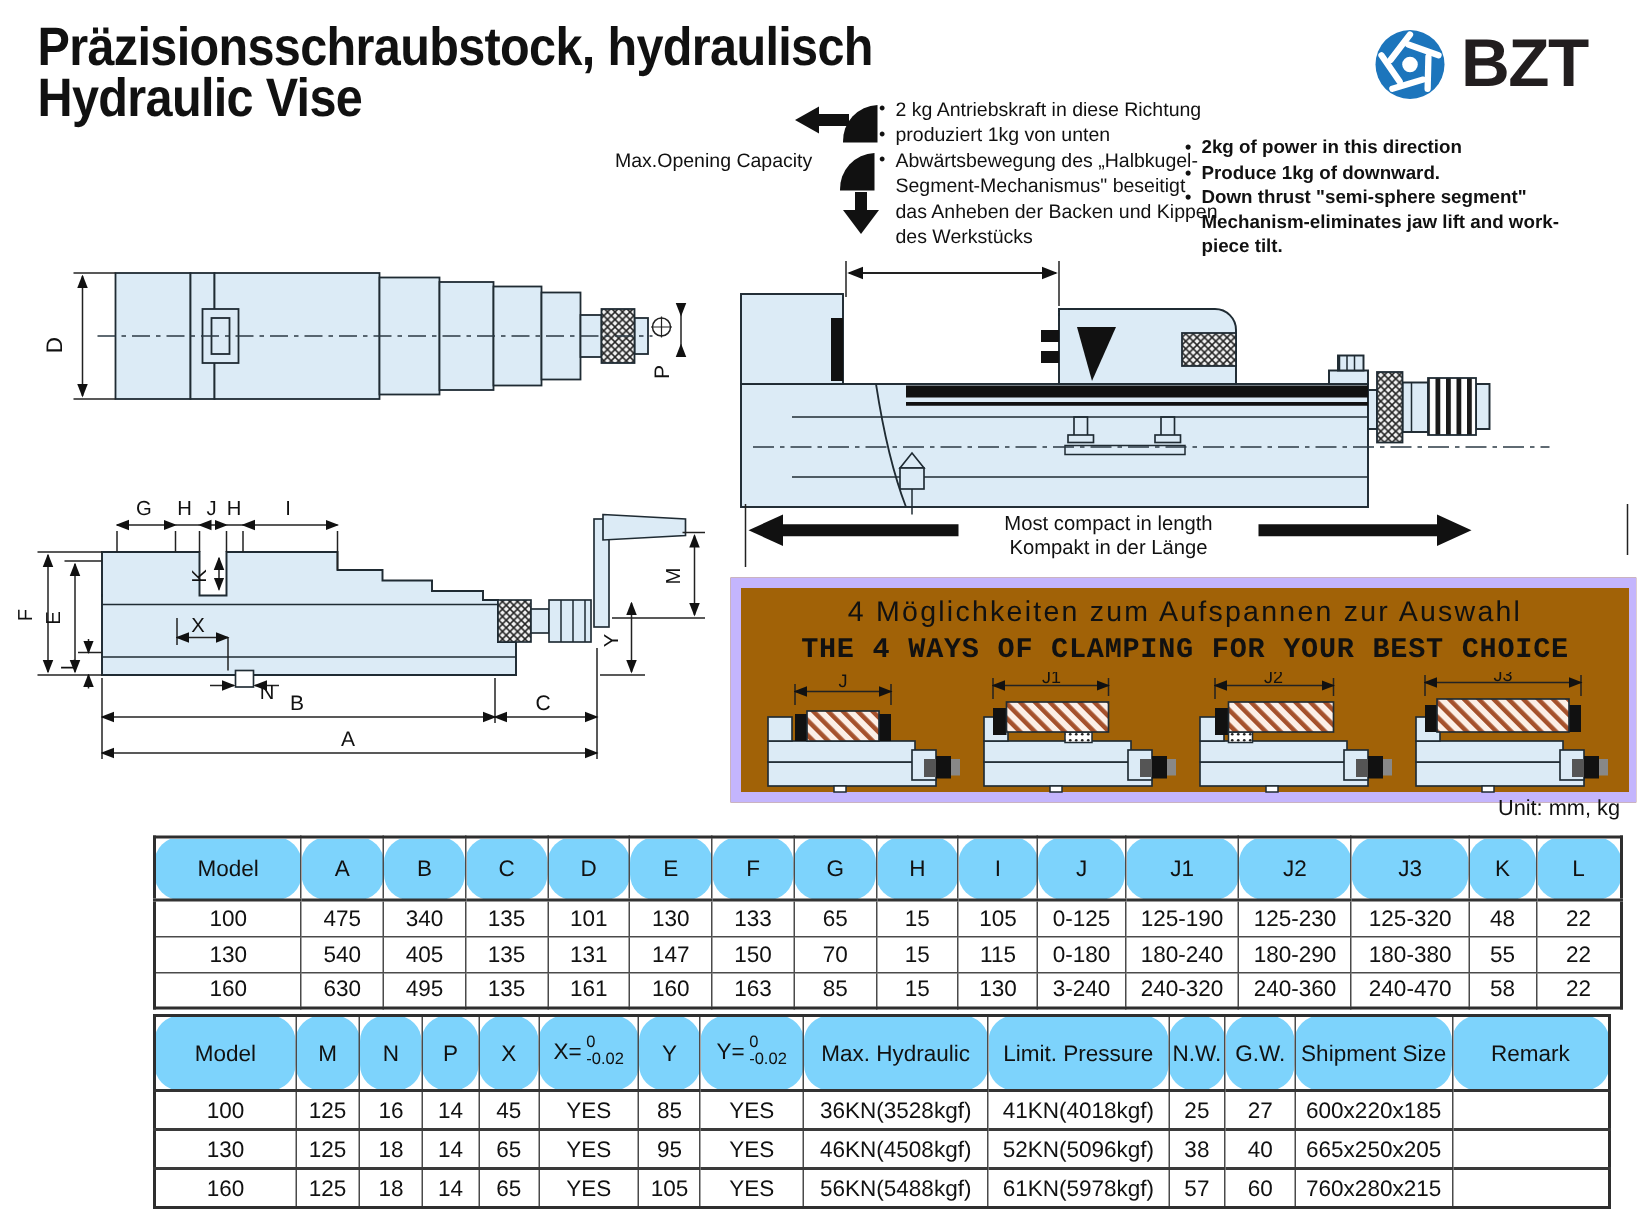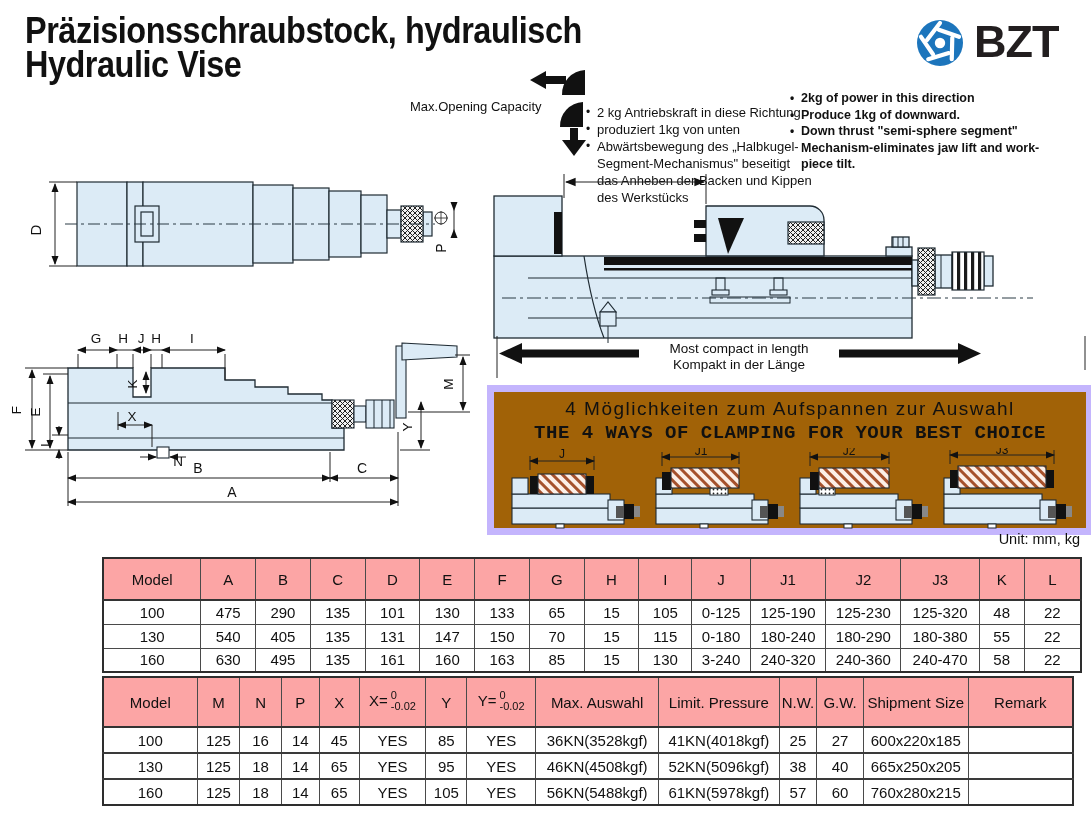--- a/index.html
+++ b/index.html
@@ -24,21 +24,21 @@
   .clamp-t1{font-size:19px;letter-spacing:1.5px;text-align:center;white-space:nowrap;}
   .clamp-t2{font-size:19px;font-weight:700;letter-spacing:.5px;text-align:center;white-space:nowrap;}
   .minis{display:flex;justify-content:space-between;padding:0 10px;}
   
   .unit{font-size:14.5px;text-align:right;}
   
   table{border-collapse:collapse;table-layout:fixed;width:100%;}
   .dtable{position:absolute;}
   th,td{border:1px solid #4a4a4a;text-align:center;font-weight:400;font-size:15px;
         padding:0 2px;overflow:hidden;white-space:nowrap;}
-  thead th{background:#fca5a5;border-bottom:2px solid #333;}
+  thead th{background:#7dd3fc;border-bottom:2px solid #333;border-radius:17px;}
   table{border:2px solid #2e2e2e;}
   #table1 thead tr{height:42px;}
   #table1 tbody tr{height:24px;}
   #table2 thead tr{height:50px;}
   #table2 tbody tr{height:26px;}
   #table2 tbody td{border-top:2px solid #3a3a3a;}
   .tol{display:inline-flex;flex-direction:column;font-size:11px;line-height:11px;
        text-align:left;vertical-align:middle;margin-left:3px;position:relative;top:-1px;}
   svg text{font-family:"Liberation Sans",sans-serif;fill:#111;}
 </style>
@@ -105,21 +105,21 @@
 
   <svg class="abs" style="left:528px;top:66px;" width="58" height="94" viewBox="0 0 58 94">
     <polygon points="2,14 18,5 18,10 38,10 38,18 18,18 18,23" fill="#111"></polygon>
     <path transform="translate(34,4)" d="M23,0 A24,24 0 0 0 0,25 L23,25 Z" fill="#111"></path>
     <path transform="translate(32,36)" d="M23,0 A24,24 0 0 0 0,25 L23,25 Z" fill="#111"></path>
     <polygon transform="translate(38,62)" points="4,0 12,0 12,12 20,12 8,28 -4,12 4,12" fill="#111"></polygon>
   </svg>
 
   <div class="abs maxcap" style="left:410px;top:99px;text-align:center;">Max.Opening Capacity</div>
 
-  <div class="abs blist" style="left:586px;top:64px;width:228px;margin-top:40px;">
+  <div class="abs blist" style="left:586px;top:64px;width:228px;">
     <div class="bi">2 kg Antriebskraft in diese Richtung</div>
     <div class="bi">produziert 1kg von unten</div>
     <div class="bi">Abwärtsbewegung des „Halbkugel-Segment-Mechanismus" beseitigt das Anheben der Backen und Kippen des Werkstücks</div>
   </div>
 
   <div class="abs blist blist-en" style="left:790px;top:90px;width:268px;font-weight:bold;">
     <div class="bi">2kg of power in this direction</div>
     <div class="bi">Produce 1kg of downward.</div>
     <div class="bi">Down thrust "semi-sphere segment" Mechanism-eliminates jaw lift and work-piece tilt.</div>
   </div>
@@ -416,21 +416,21 @@
           <th>J2</th>
           <th>J3</th>
           <th>K</th>
           <th>L</th>
         </tr>
       </thead>
       <tbody>
         <tr>
           <td>100</td>
           <td>475</td>
-          <td>290</td>
+          <td>340</td>
           <td>135</td>
           <td>101</td>
           <td>130</td>
           <td>133</td>
           <td>65</td>
           <td>15</td>
           <td>105</td>
           <td>0-125</td>
           <td>125-190</td>
           <td>125-230</td>
@@ -503,21 +503,21 @@
           <th>X</th>
           <th><span>X=</span><span class="tol">
               <span>0</span>
               <span>-0.02</span>
             </span></th>
           <th>Y</th>
           <th><span>Y=</span><span class="tol">
               <span>0</span>
               <span>-0.02</span>
             </span></th>
-          <th>Max. Auswahl</th>
+          <th>Max. Hydraulic</th>
           <th>Limit. Pressure</th>
           <th>N.W.</th>
           <th>G.W.</th>
           <th>Shipment Size</th>
           <th>Remark</th>
         </tr>
       </thead>
       <tbody>
         <tr>
           <td>100</td>

